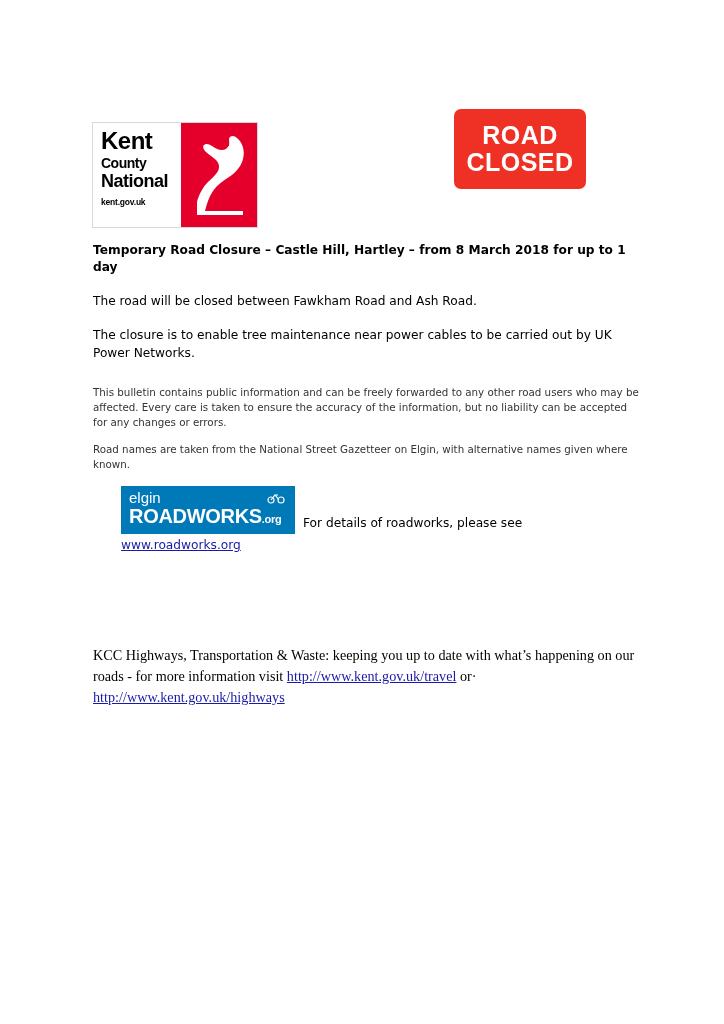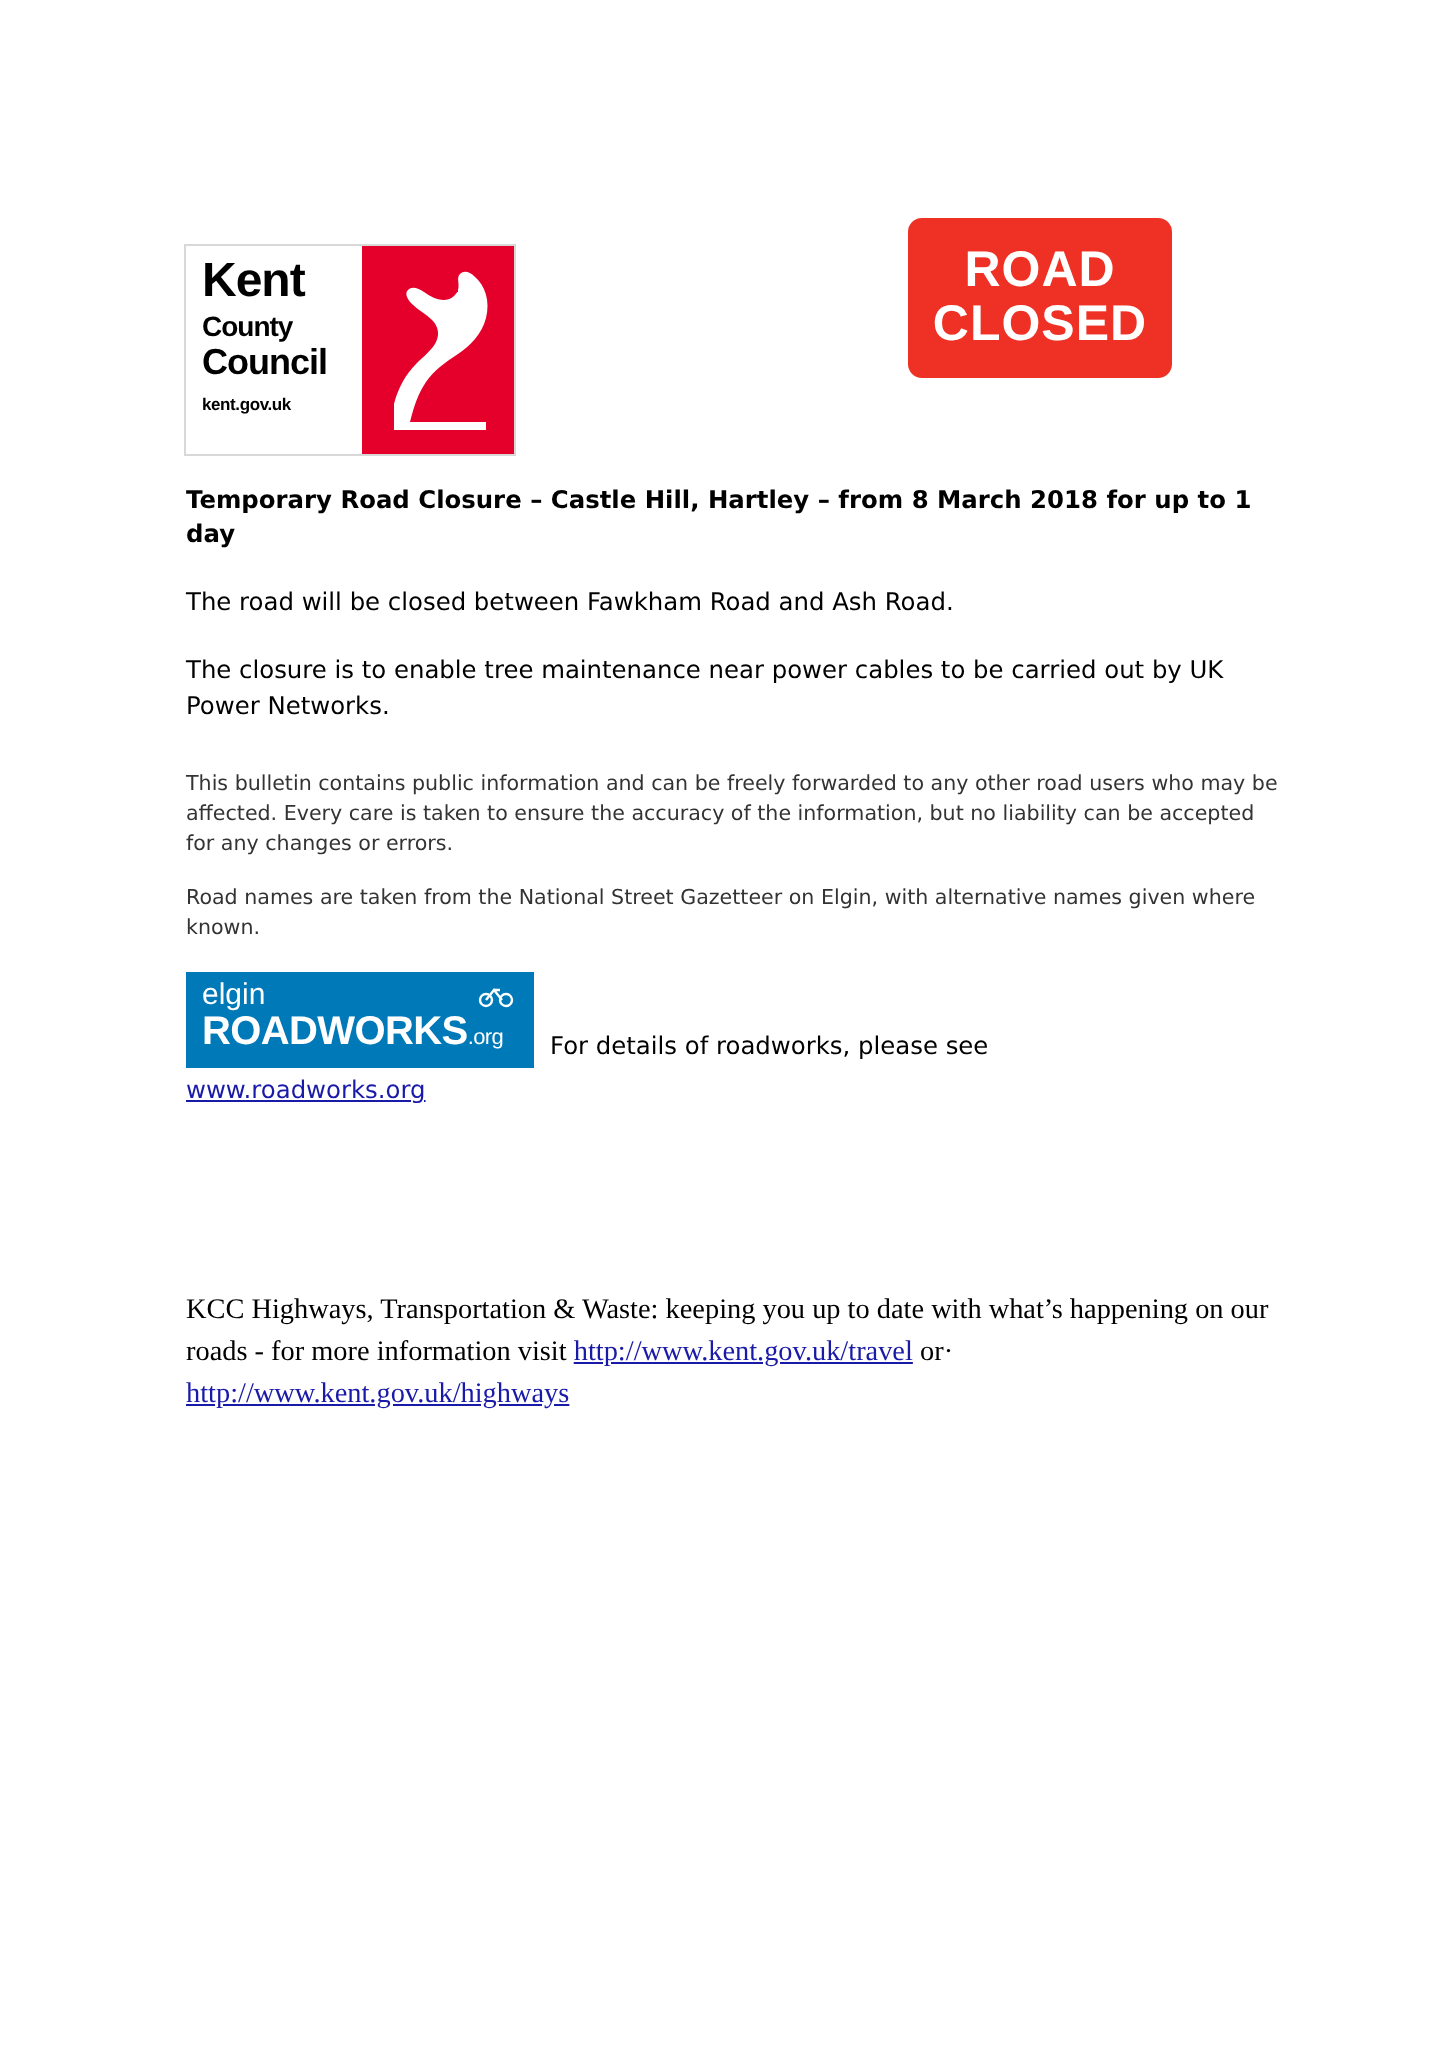--- a/index.html
+++ b/index.html
@@ -133,20 +133,21 @@
     color: #333333;
     margin: 0 0 13px 0;
   }
   .small.first { margin-top: 22px; }
 
   
   .elgin-row {
     position: relative;
     height: 56px;
     margin-top: 14px;
+    margin-left: 28px;
   }
   .elgin-logo {
     position: absolute;
     left: 0;
     top: 0;
     width: 174px;
     height: 48px;
     background: #0079b8;
     color: #ffffff;
     box-sizing: border-box;
@@ -161,21 +162,21 @@
   .elgin-logo .e2 {
     font-family: "Liberation Sans", sans-serif;
     font-size: 20px;
     font-weight: bold;
     line-height: 1.05;
     margin-top: 1px;
     letter-spacing: -0.3px;
   }
   .elgin-logo .e2 .org {
     font-size: 11px;
-    font-weight: normal;
+    font-weight: bold;
   }
   .elgin-bike {
     position: absolute;
     right: 10px;
     top: 6px;
     width: 18px;
     height: 12px;
   }
   .elgin-caption {
     position: absolute;
@@ -213,21 +214,21 @@
 <body>
 
 <div class="page">
 
   <div class="header">
 
     <div class="kcc-logo">
       <div class="kcc-left">
         <div class="l1">Kent</div>
         <div class="l2">County</div>
-        <div class="l3">Council</div>
+        <div class="l3">National</div>
         <div class="url">kent.gov.uk</div>
       </div>
       <div class="kcc-right">
         <svg class="horse" viewBox="0 0 70 88">
           <path fill="#ffffff" d="M12 84 L58 84 L58 80 L20 80 C22 72 24 66 28 60 C32 54 38 50 44 46 C50 42 56 36 58 28 C60 20 58 12 52 7 C50 5 47 4 45 6 C43 8 45 11 44 14 C43 17 40 19 37 19 C33 19 30 17 27 15 C24 13 21 12 19 14 C17 16 19 19 21 21 C24 24 28 26 31 29 C34 32 35 36 33 40 C31 44 27 47 23 51 C18 56 14 63 12 71 Z"></path>
           <path fill="#e4002b" d="M40 12 L44 12 L44 15 L40 15 Z"></path>
         </svg>
       </div>
     </div>
 

